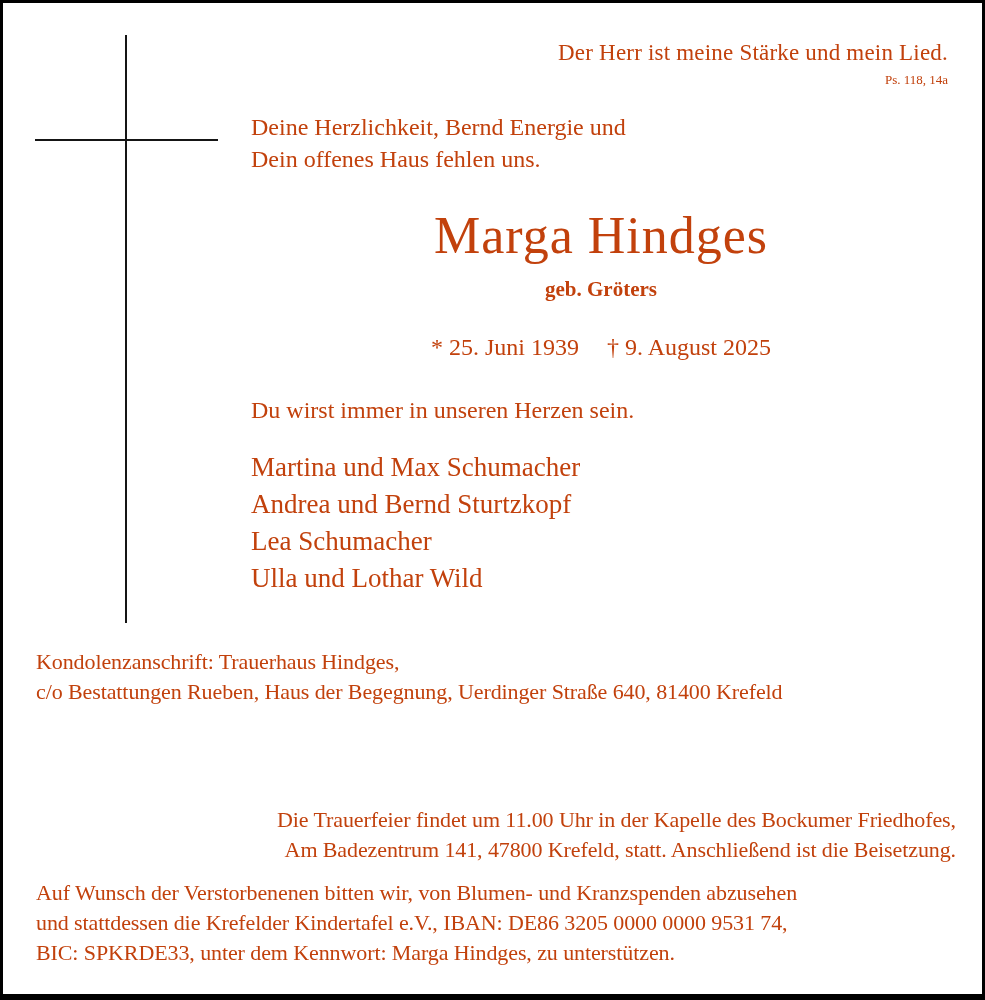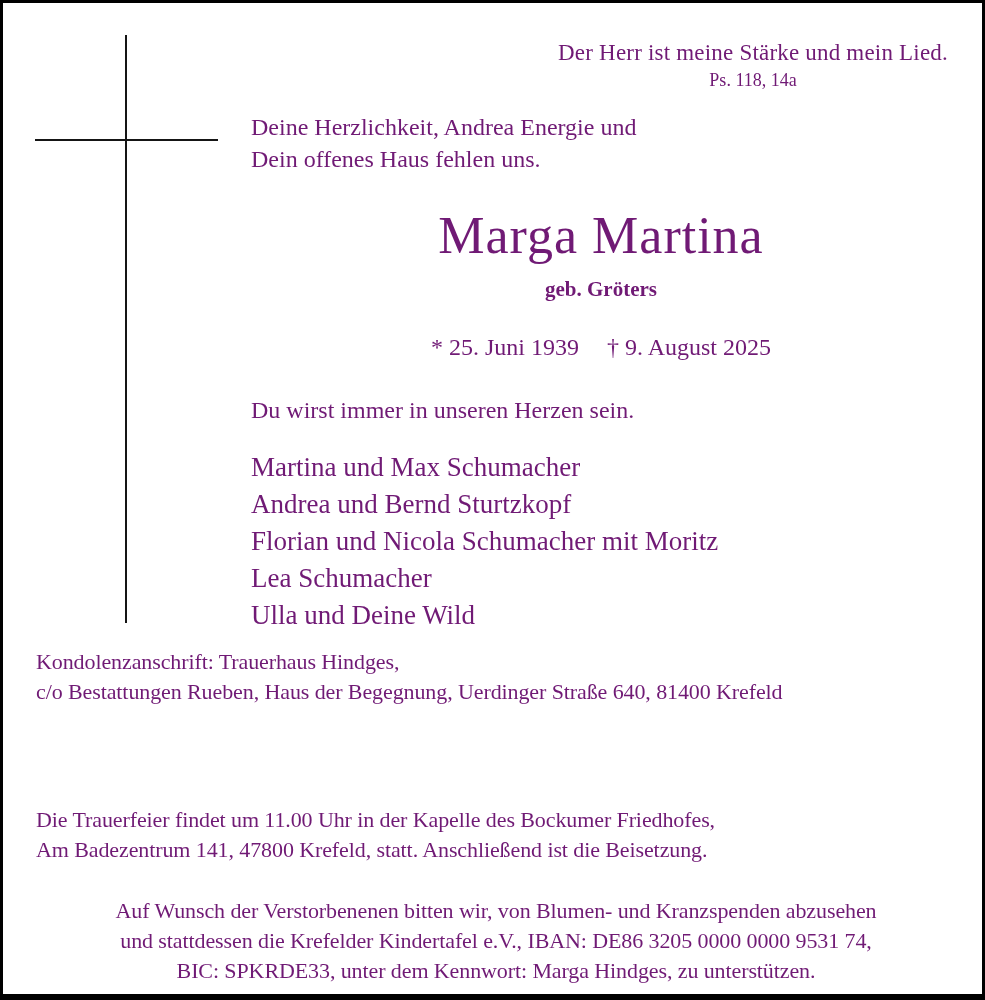--- a/index.html
+++ b/index.html
@@ -9,21 +9,21 @@
   }
   .page {
     position: relative;
     width: 985px;
     height: 1000px;
     box-sizing: border-box;
     background: #ffffff;
     border: 3px solid #000000;
     border-bottom-width: 6px;
     font-family: "Liberation Serif", "DejaVu Serif", serif;
-    color: #701a75;
+    color: #c2410c;
     overflow: hidden;
   }
   .abs { position: absolute; }
 
   
   .cross-v {
     position: absolute;
     left: 122px; top: 32px;
     width: 2px; height: 588px;
     background: #151515;
@@ -39,23 +39,22 @@
   .epigraph {
     right: 34px; top: 36px;
     text-align: right;
   }
   .epigraph .quote {
     font-size: 23px;
     line-height: 28px;
     letter-spacing: 0.2px;
   }
   .epigraph .source {
-    font-size: 18px;
+    font-size: 13px;
     line-height: 26px;
-    text-align: center;
   }
 
   
   .tribute {
     left: 248px; top: 108px;
     font-size: 24px;
     line-height: 32px;
   }
 
   
@@ -99,59 +98,58 @@
   
   .para {
     left: 33px;
     font-size: 22px;
     line-height: 30px;
     letter-spacing: -0.1px;
     width: 920px;
   }
   .para.condolence { top: 644px; }
   .para.resurrection { top: 724px; }
-  .para.funeral { top: 802px; }
-  .para.donation { top: 893px; text-align: center; }
+  .para.funeral { top: 802px; text-align: right; }
+  .para.donation { top: 875px; }
 </style>
 </head>
 <body>
 
 <div class="page">
 
   <div>
     <div class="cross-v"></div>
     <div class="cross-h"></div>
   </div>
 
   <div class="abs epigraph">
     <div class="quote">Der Herr ist meine Stärke und mein Lied.</div>
     <div class="source">Ps. 118, 14a</div>
   </div>
 
   <div class="abs tribute">
-    <div>Deine Herzlichkeit, Andrea Energie und</div>
+    <div>Deine Herzlichkeit, Bernd Energie und</div>
     <div>Dein offenes Haus fehlen uns.</div>
   </div>
 
   <div class="abs center-col">
-    <div class="deceased-name">Marga Martina</div>
+    <div class="deceased-name">Marga Hindges</div>
     <div class="maiden-name">geb. Gröters</div>
     <div class="dates">
       <span class="birth">* 25. Juni 1939</span><span class="death">† 9. August 2025</span>
     </div>
   </div>
 
   <div class="abs farewell">Du wirst immer in unseren Herzen sein.</div>
 
   <div class="abs mourners">
     <div>Martina und Max Schumacher</div>
     <div>Andrea und Bernd Sturtzkopf</div>
-    <div>Florian und Nicola Schumacher mit Moritz</div>
     <div>Lea Schumacher</div>
-    <div>Ulla und Deine Wild</div>
+    <div>Ulla und Lothar Wild</div>
   </div>
 
   <div class="abs para condolence">
     <div>Kondolenzanschrift: Trauerhaus Hindges,</div>
     <div>c/o Bestattungen Rueben, Haus der Begegnung, Uerdinger Straße 640, 81400 Krefeld</div>
   </div>
 
 
   <div class="abs para funeral">
     <div>Die Trauerfeier findet um 11.00 Uhr in der Kapelle des Bockumer Friedhofes,</div>

